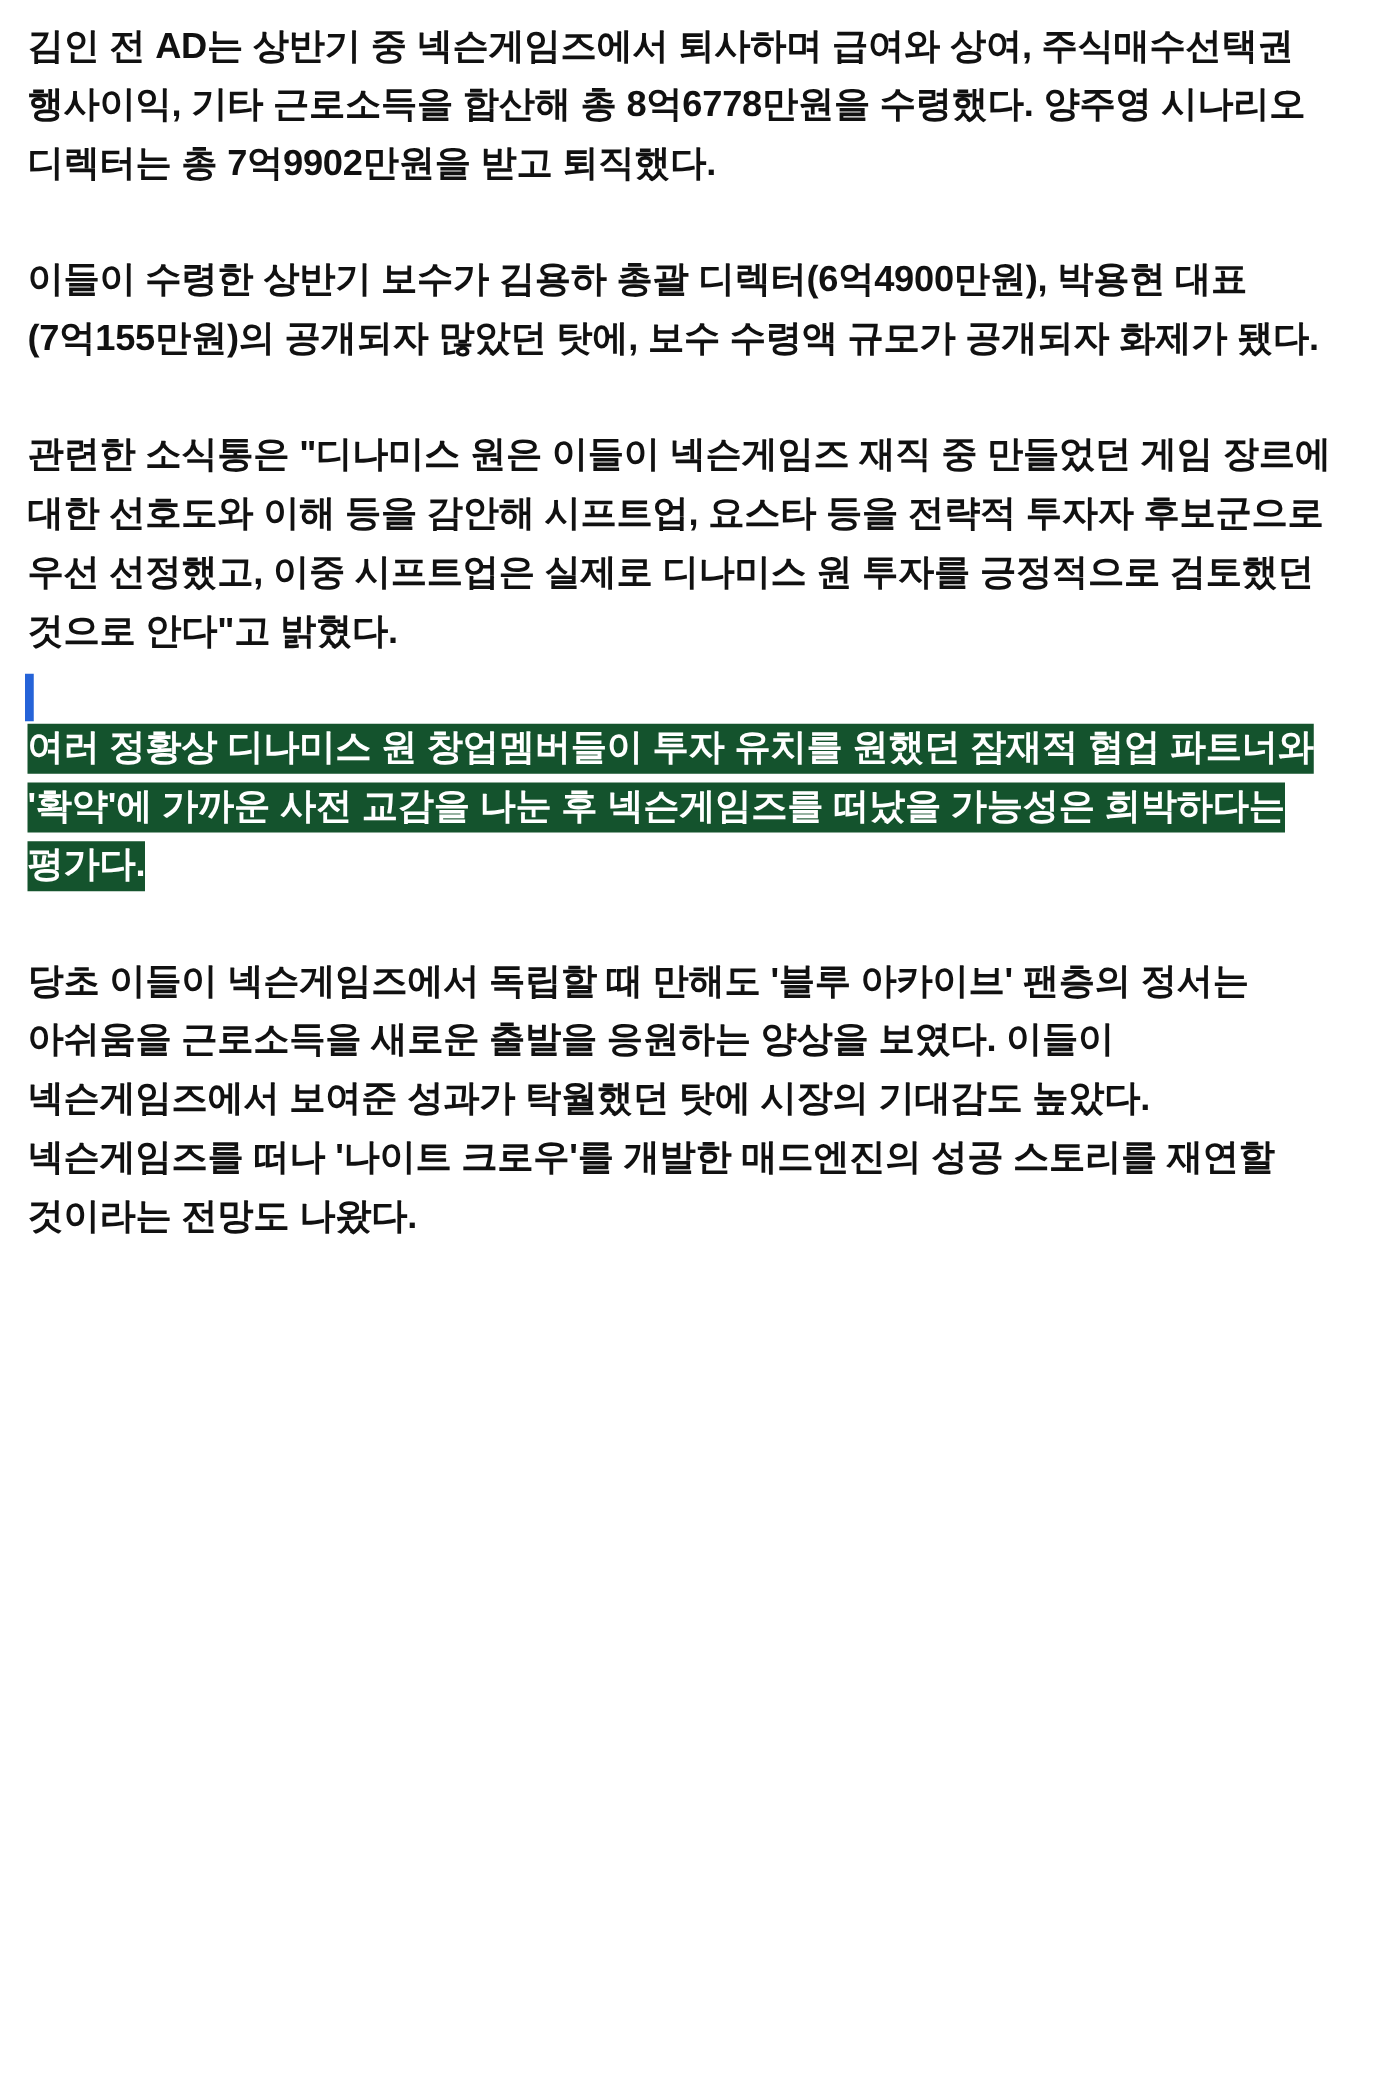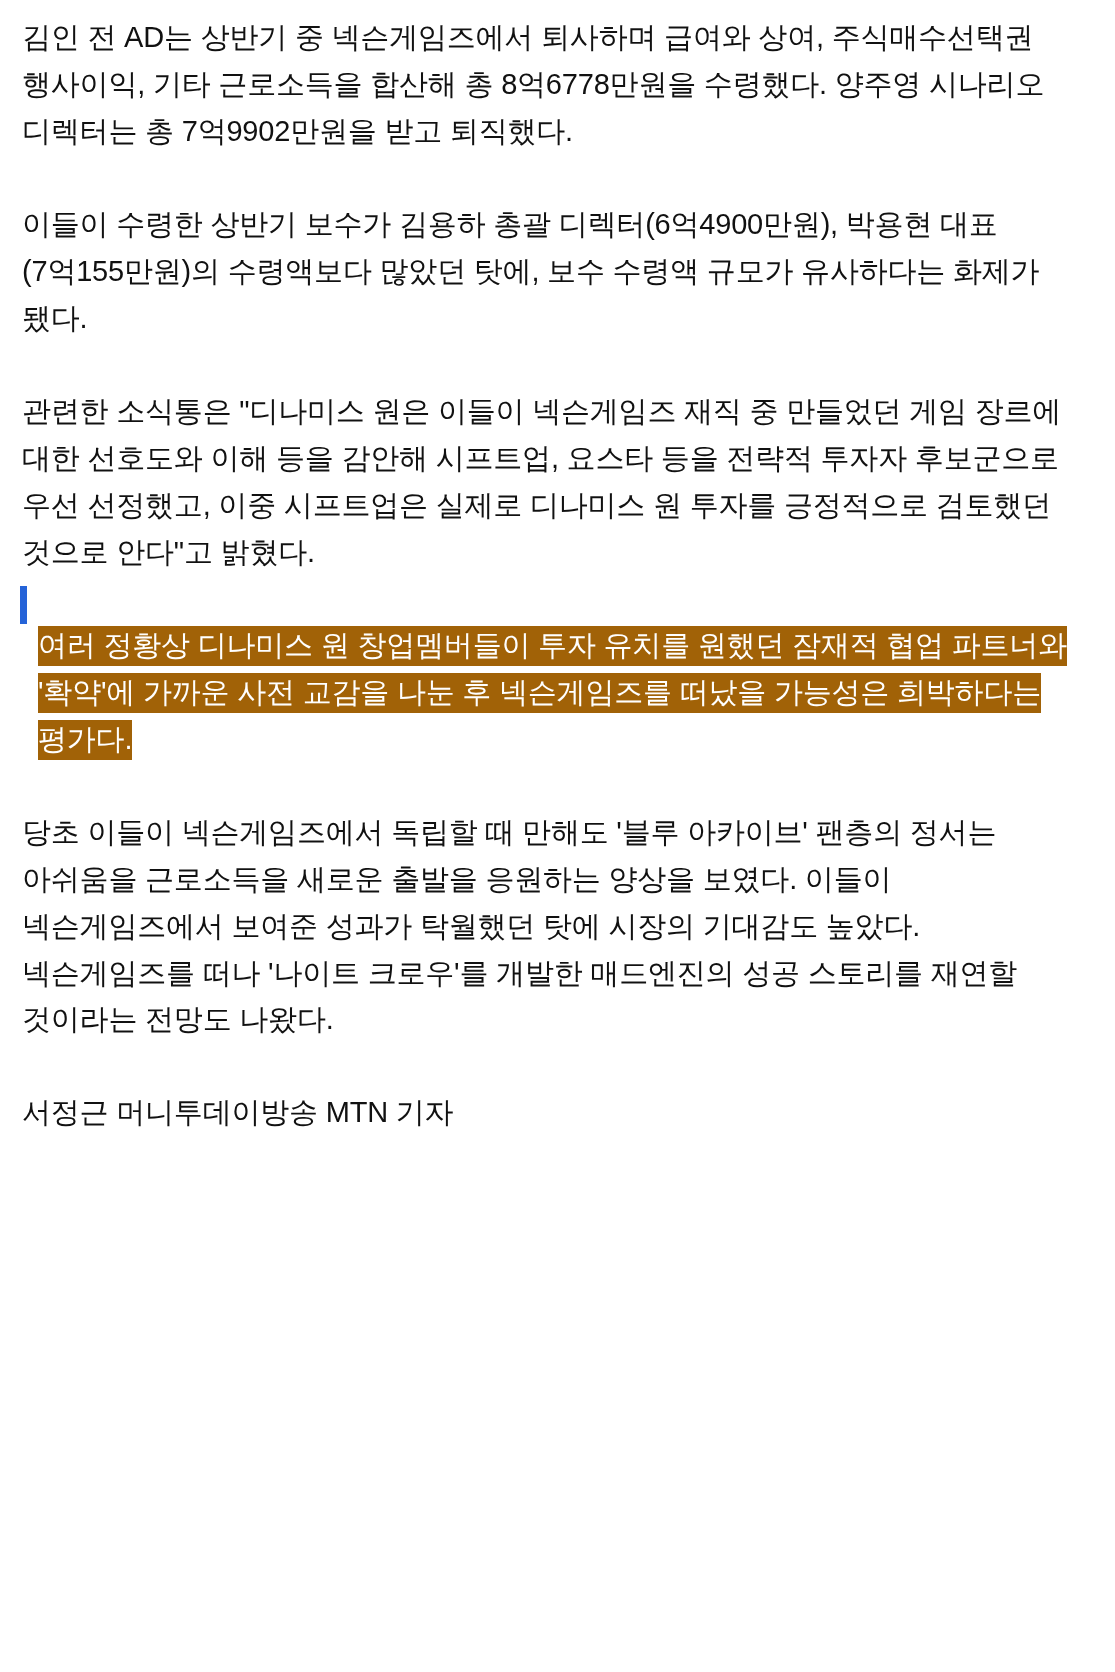--- a/index.html
+++ b/index.html
@@ -18,20 +18,21 @@
     box-sizing: border-box;
     width: 1115px;
   }
   .para {
     font-size: 29px;
     line-height: 1.62;
     letter-spacing: -0.2px;
     margin: 0 0 46px 0;
     color: #111111;
     word-break: keep-all;
+    font-weight: bold;
   }
   .para:last-child {
     margin-bottom: 0;
   }
   
   .highlight-wrap {
     position: relative;
     margin: 0 0 46px 0;
   }
   .sel-caret {
@@ -40,47 +41,45 @@
     top: -36px;
     width: 7px;
     height: 38px;
     background: #2563d8;
   }
   .para.highlighted {
     margin: 0;
     display: inline;
   }
   .para.highlighted .seg {
-    background: #a16207;
+    background: #14532d;
     color: #ffffff;
     box-decoration-break: clone;
     -webkit-box-decoration-break: clone;
     padding: 3px 0 5px 0;
-    margin-left: 16px;
   }
   .byline {
     font-size: 29px;
     line-height: 1.62;
     letter-spacing: -0.2px;
     color: #111111;
     margin: 0;
     padding-bottom: 30px;
   }
 </style>
 </head>
 <body>
 
 <div class="article">
 
   <p class="para">김인 전 AD는 상반기 중 넥슨게임즈에서 퇴사하며 급여와 상여, 주식매수선택권 행사이익, 기타 근로소득을 합산해 총 8억6778만원을 수령했다. 양주영 시나리오 디렉터는 총 7억9902만원을 받고 퇴직했다.</p>
-  <p class="para">이들이 수령한 상반기 보수가 김용하 총괄 디렉터(6억4900만원), 박용현 대표(7억155만원)의 수령액보다 많았던 탓에, 보수 수령액 규모가 유사하다는 화제가 됐다.</p>
+  <p class="para">이들이 수령한 상반기 보수가 김용하 총괄 디렉터(6억4900만원), 박용현 대표(7억155만원)의 공개되자 많았던 탓에, 보수 수령액 규모가 공개되자 화제가 됐다.</p>
   <p class="para">관련한 소식통은 "디나미스 원은 이들이 넥슨게임즈 재직 중 만들었던 게임 장르에 대한 선호도와 이해 등을 감안해 시프트업, 요스타 등을 전략적 투자자 후보군으로 우선 선정했고, 이중 시프트업은 실제로 디나미스 원 투자를 긍정적으로 검토했던 것으로 안다"고 밝혔다.</p>
 
   <div class="highlight-wrap">
     <span class="sel-caret"></span>
     <p class="para highlighted"><span class="seg">여러 정황상 디나미스 원 창업멤버들이 투자 유치를 원했던 잠재적 협업 파트너와 '확약'에 가까운 사전 교감을 나눈 후 넥슨게임즈를 떠났을 가능성은 희박하다는 평가다.</span></p>
   </div>
 
   <p class="para">당초 이들이 넥슨게임즈에서 독립할 때 만해도 '블루 아카이브' 팬층의 정서는 아쉬움을 근로소득을 새로운 출발을 응원하는 양상을 보였다. 이들이 넥슨게임즈에서 보여준 성과가 탁월했던 탓에 시장의 기대감도 높았다. 넥슨게임즈를 떠나 '나이트 크로우'를 개발한 매드엔진의 성공 스토리를 재연할 것이라는 전망도 나왔다.</p>
 
-  <p class="byline">서정근 머니투데이방송 MTN 기자</p>
 
 </div>
 
 </body></html>

